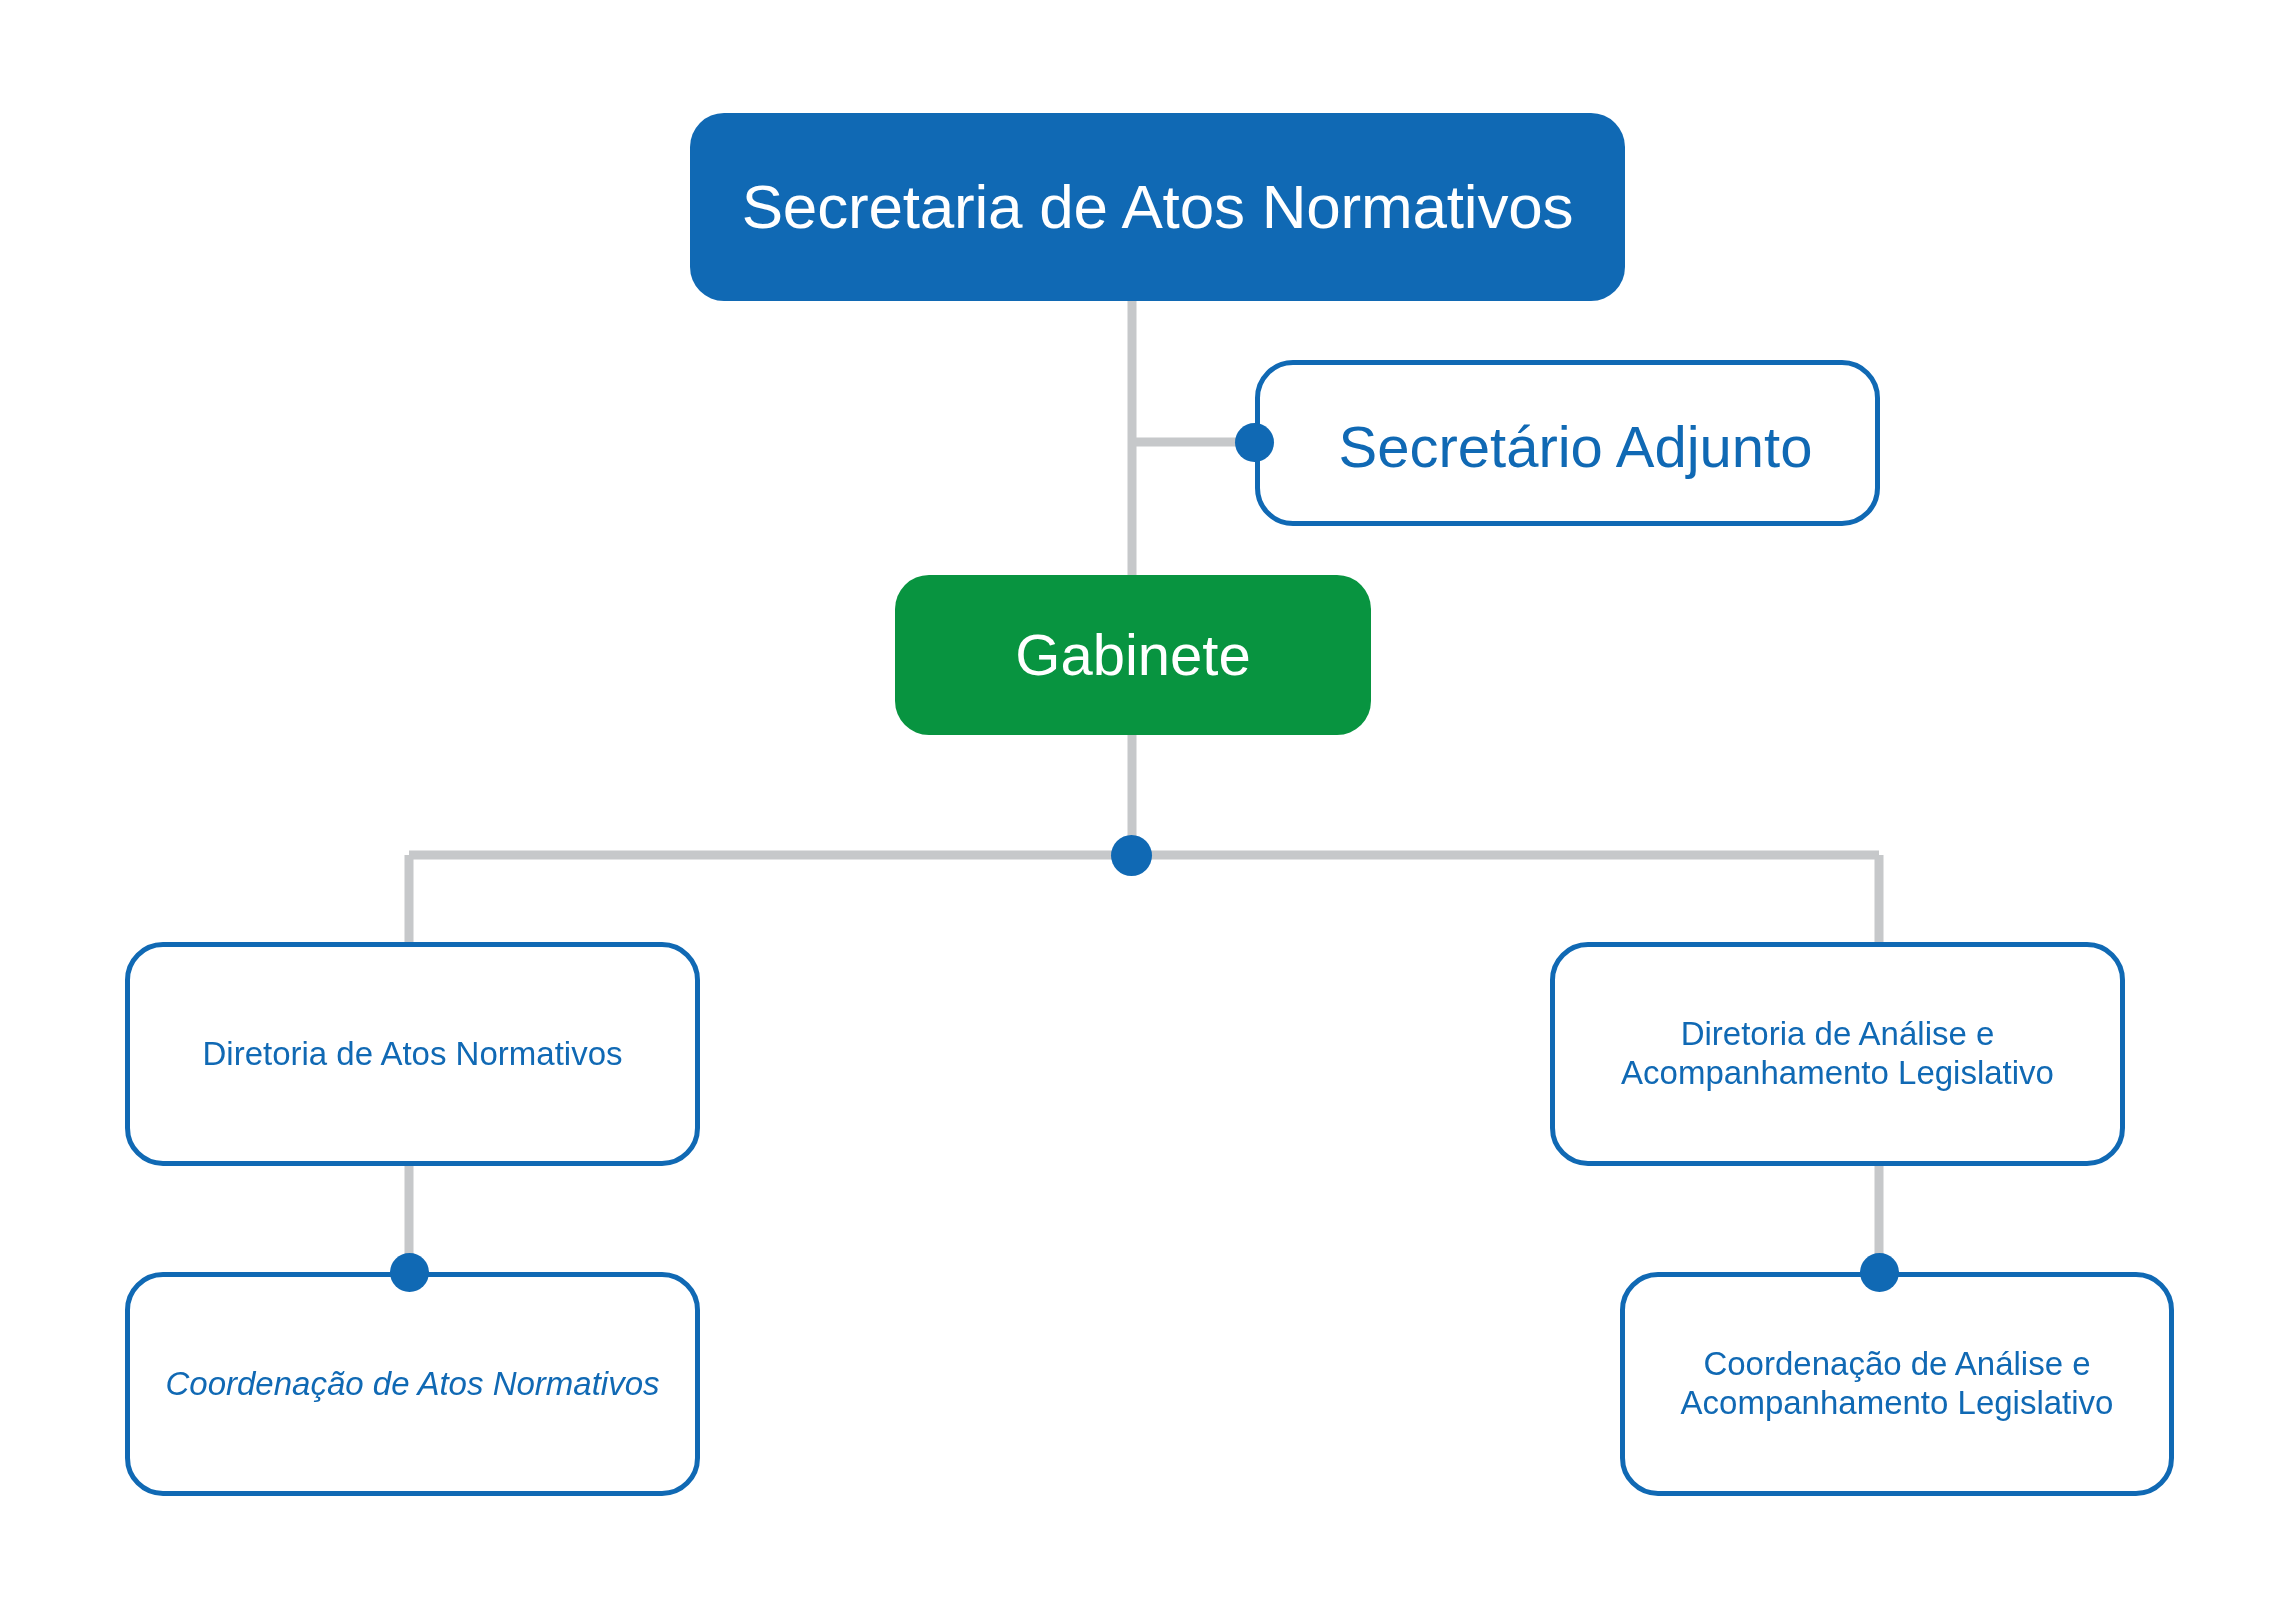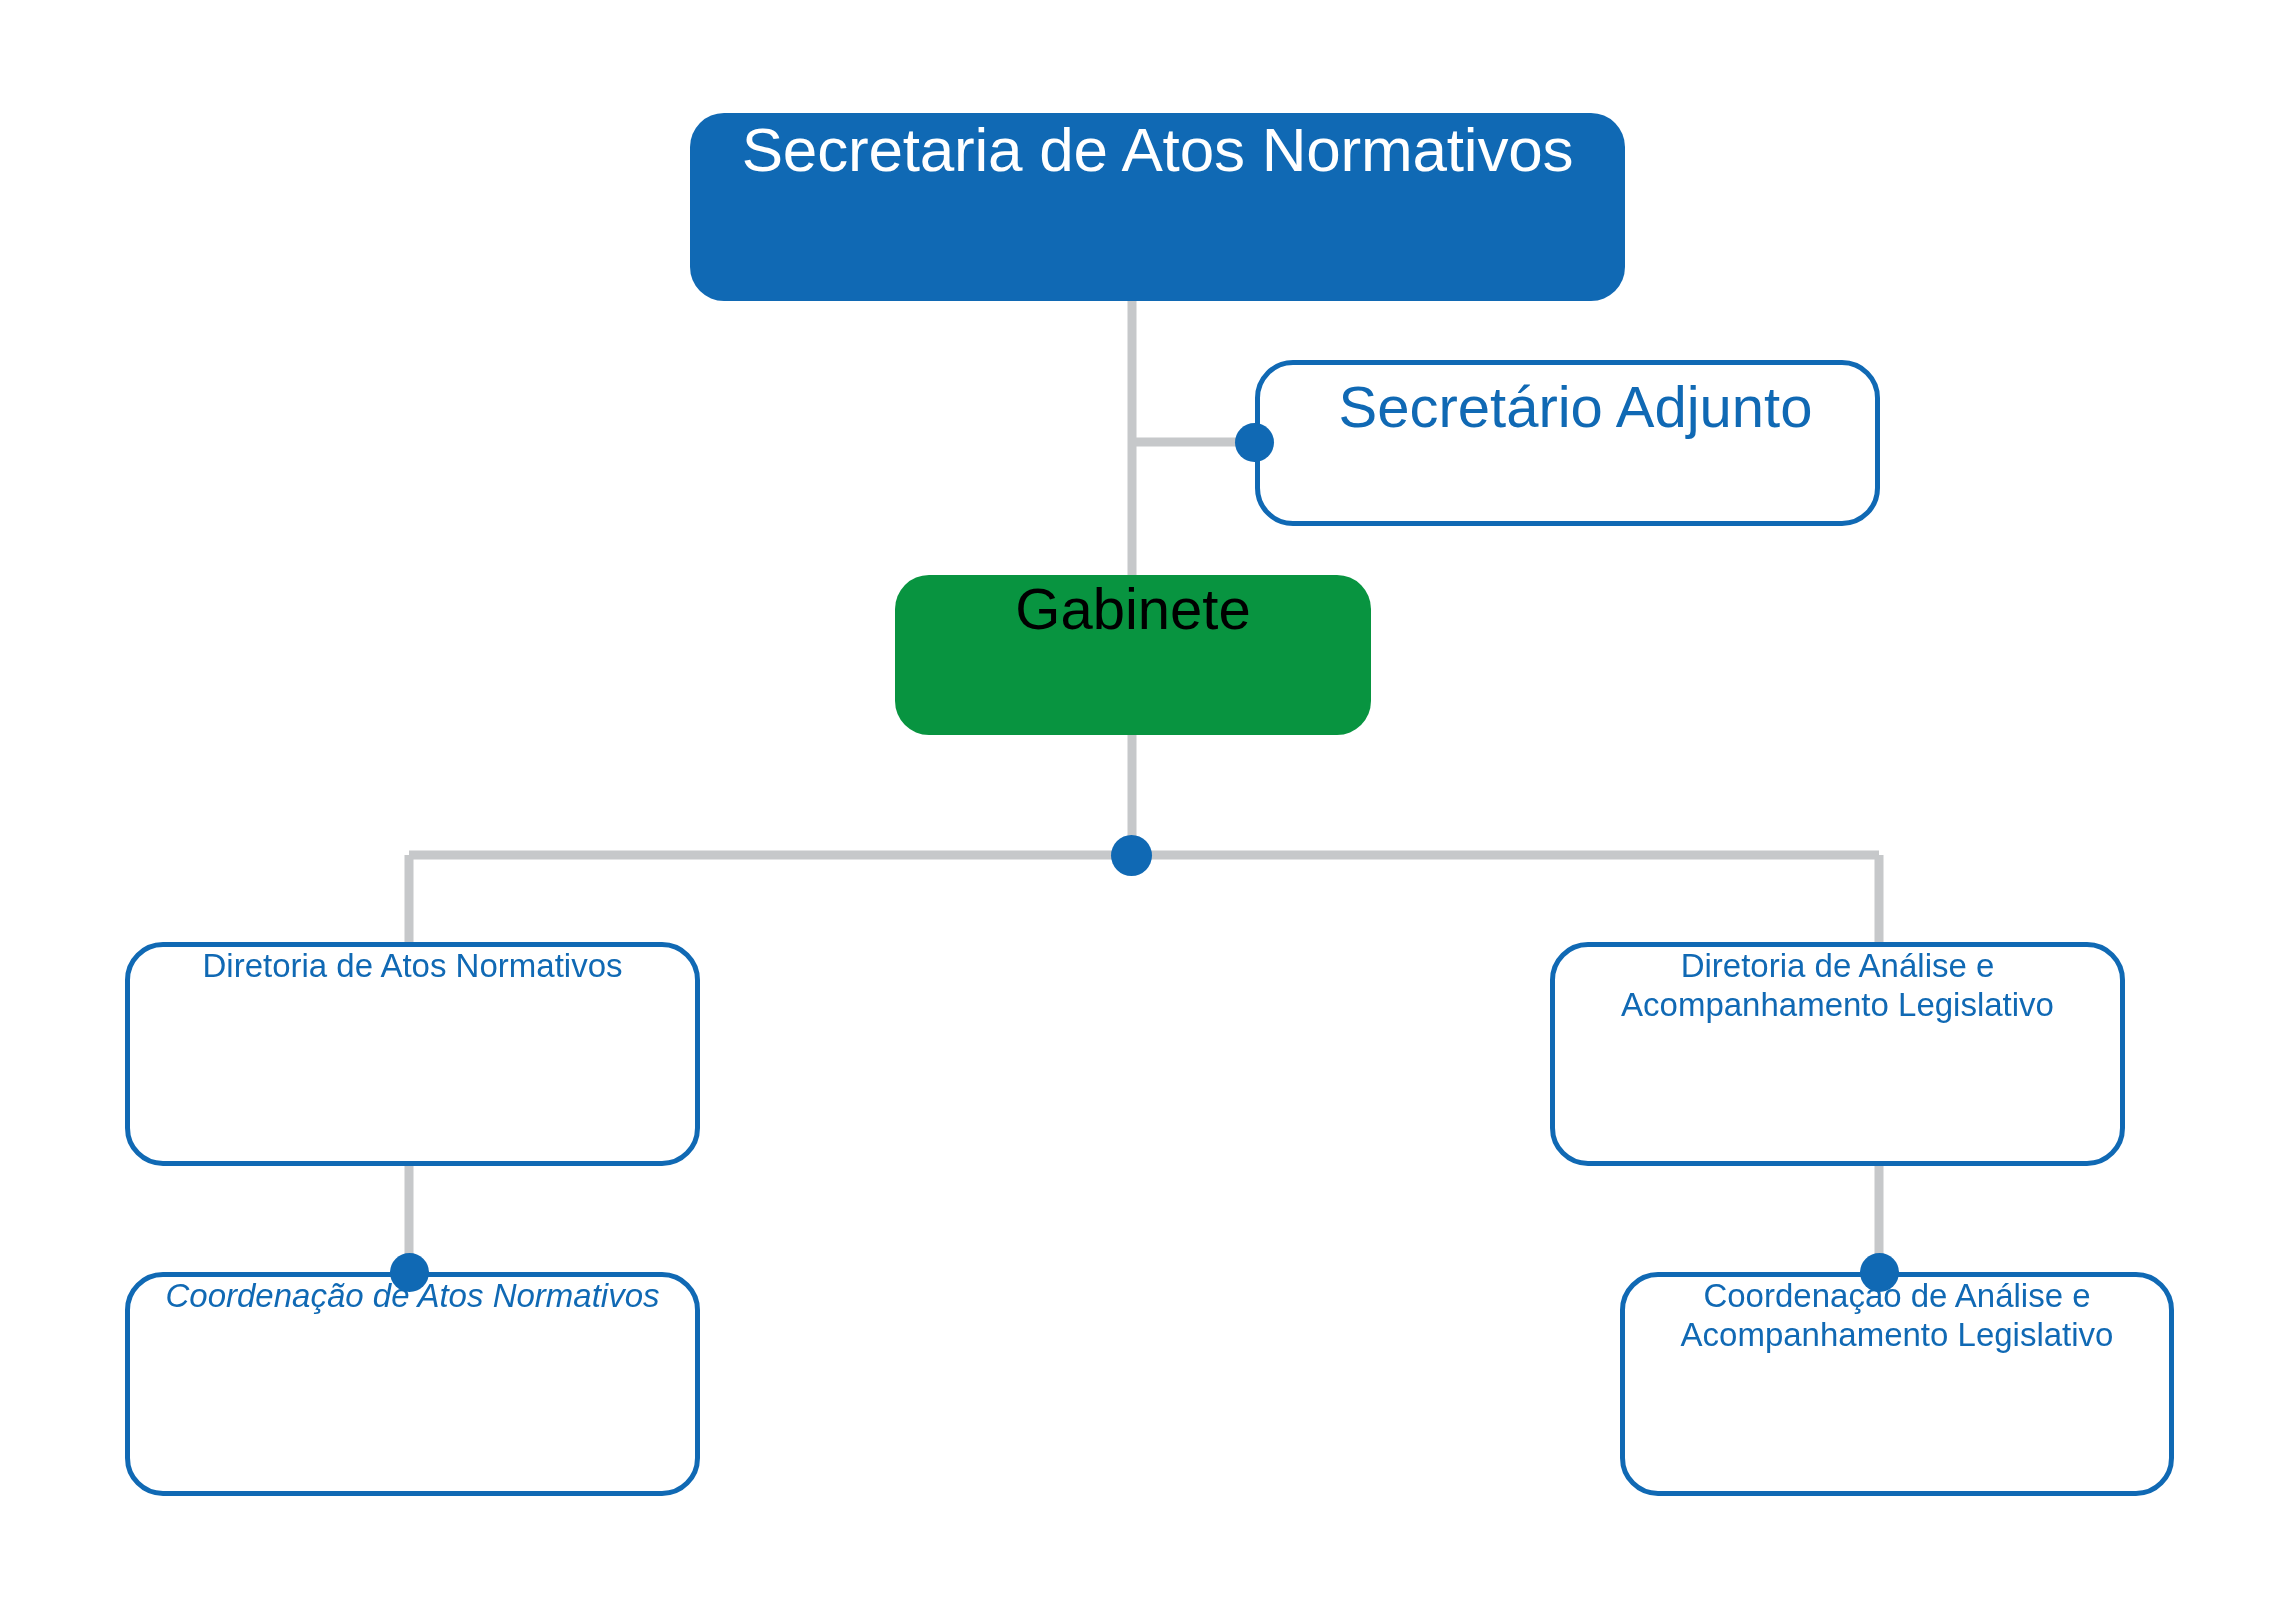--- a/index.html
+++ b/index.html
@@ -24,40 +24,41 @@
     top: 0;
     width: 2292px;
     height: 1617px;
     pointer-events: none;
   }
 
   .node {
     position: absolute;
     box-sizing: border-box;
     display: flex;
+    align-items: center;
     justify-content: center;
     text-align: center;
     line-height: 1.18;
   }
 
   
   .node--root {
     background: #1069b4;
     color: #ffffff;
     border-radius: 34px;
     font-size: 62px;
     font-weight: 400;
     letter-spacing: -0.2px;
     padding: 0 26px;
   }
 
   
   .node--green {
     background: #089440;
-    color: #000000;
+    color: #ffffff;
     border-radius: 34px;
     font-size: 58px;
     font-weight: 400;
     padding: 0 26px;
   }
 
   
   .node--outline {
     background: #ffffff;
     border: 5px solid #1069b4;

